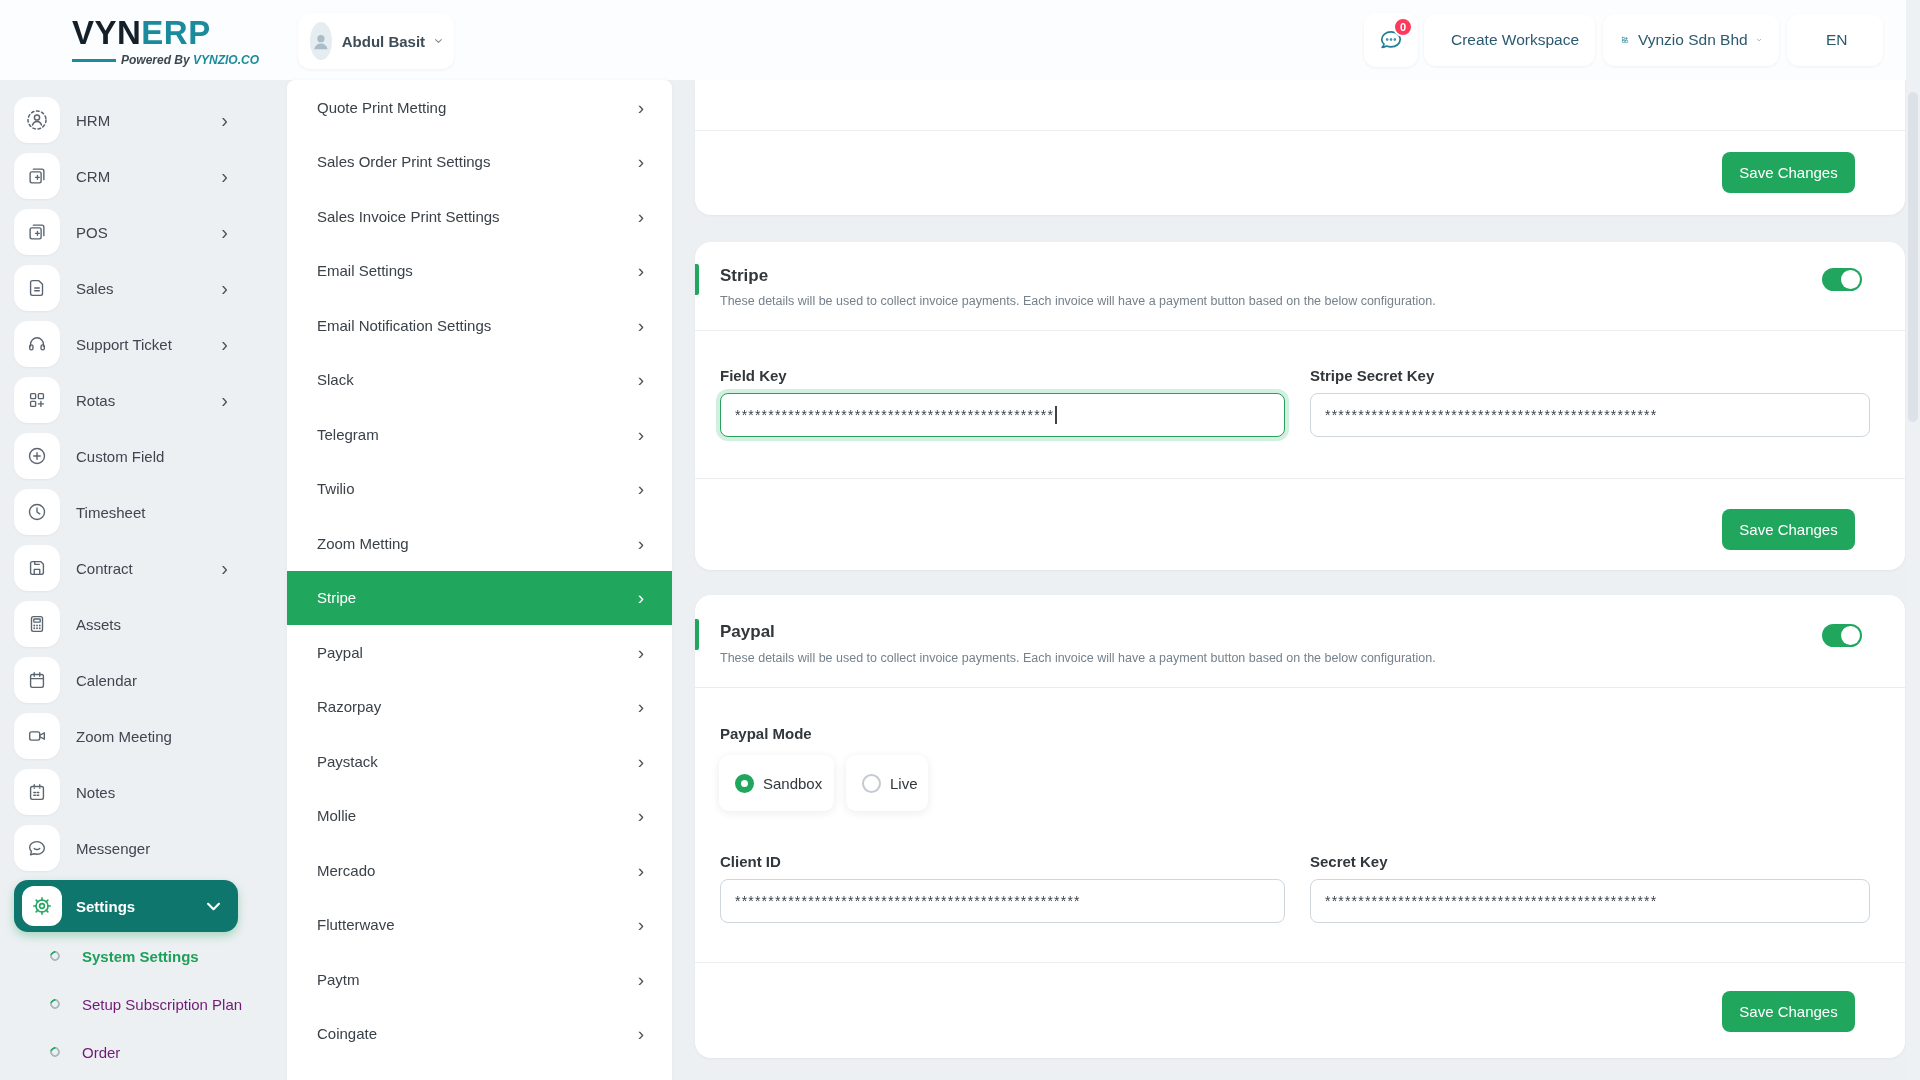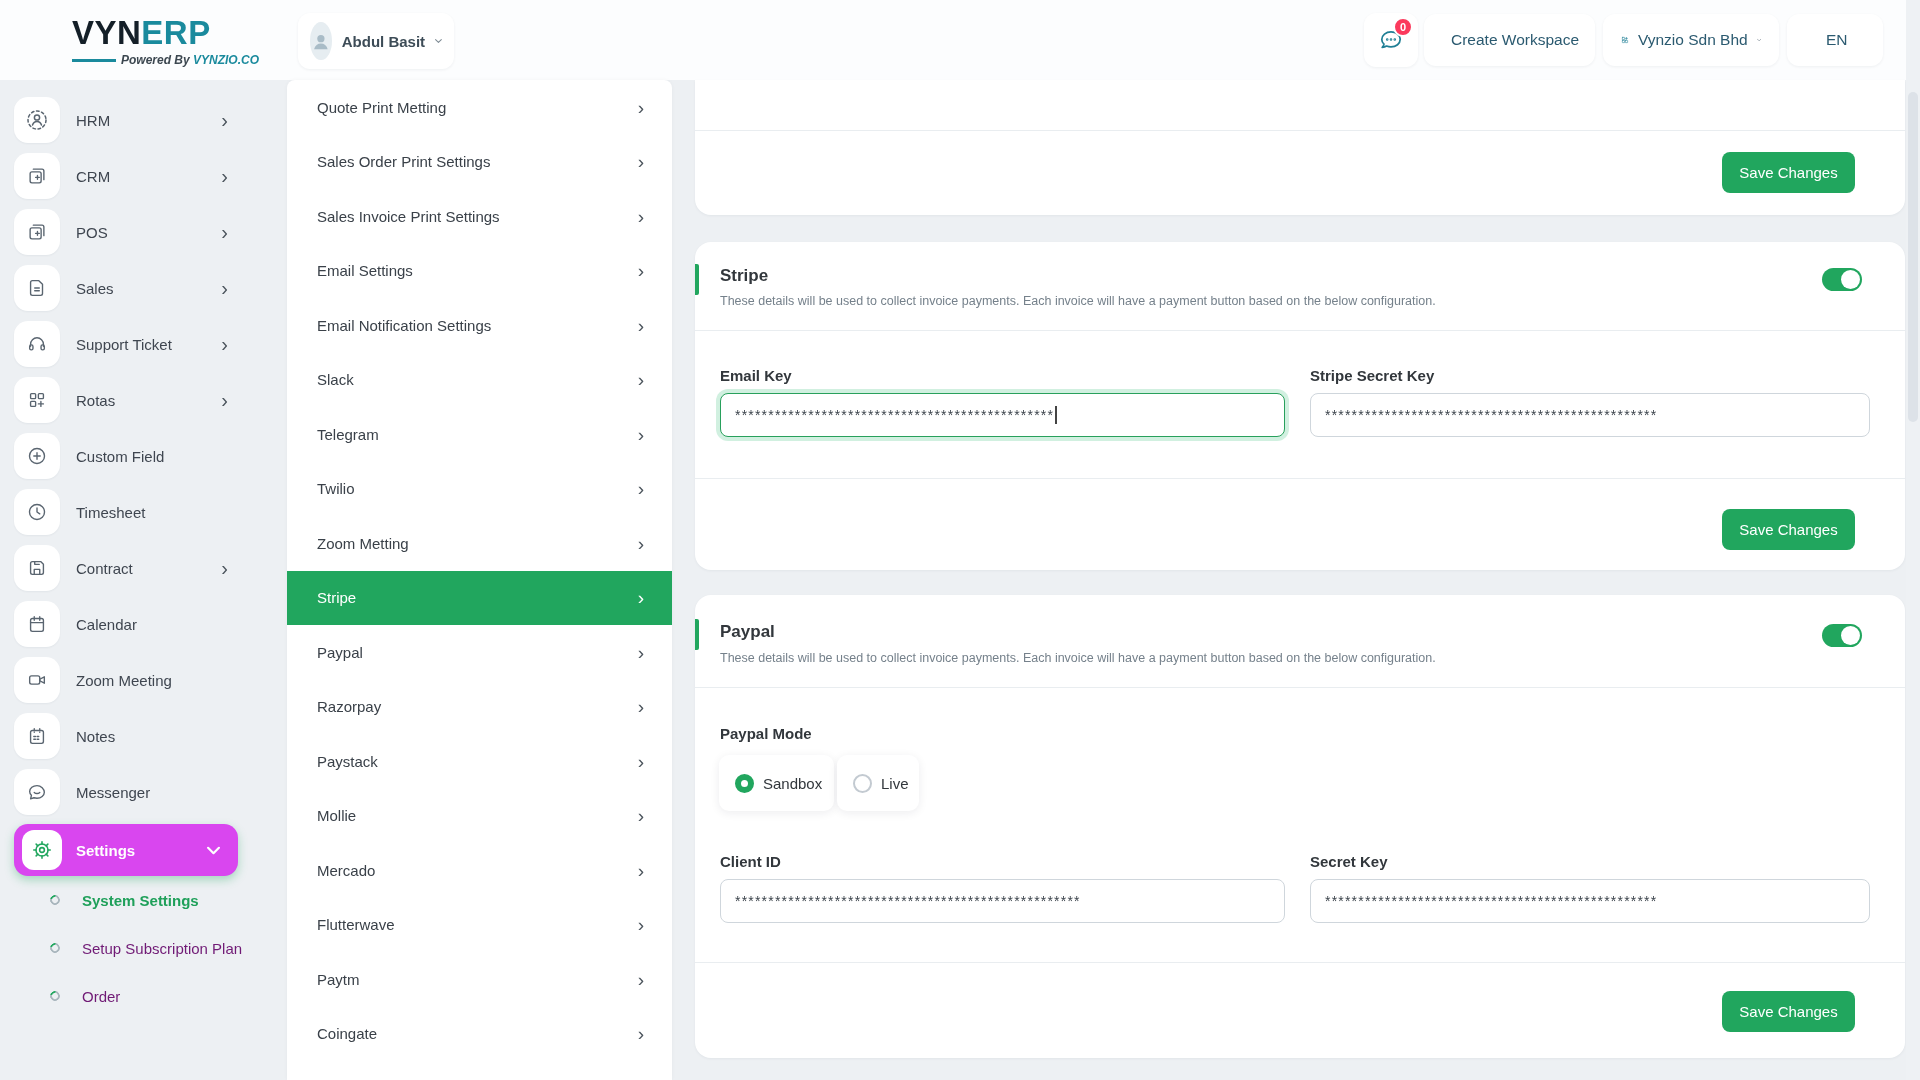--- a/index.html
+++ b/index.html
@@ -34,21 +34,21 @@
   .ws-btn{left:1603px;width:176px;}
   .lang-btn{left:1787px;width:96px;padding:0 14px;gap:16px;}
 
   
   .sidebar{position:absolute;left:0;top:80px;width:250px;height:1000px;padding-top:12px;}
   .sb-row{display:flex;align-items:center;height:56px;padding:0 22px 0 14px;cursor:pointer;}
   .icon-box{width:46px;height:46px;border-radius:14px;background:#fff;box-shadow:0 1px 2px rgba(20,30,50,.05);
             display:flex;align-items:center;justify-content:center;margin-right:16px;flex:0 0 46px;}
   .sb-label{flex:1;font-size:15px;font-weight:500;color:#3f4650;white-space:nowrap;}
   .sb-chev{font-size:20px;color:#4b545c;line-height:1;font-weight:400;}
-  .sb-settings{display:flex;align-items:center;height:52px;margin:4px 12px 0 14px;background:#d946ef;
+  .sb-settings{display:flex;align-items:center;height:52px;margin:4px 12px 0 14px;background:#0f766e;
                border-radius:14px;padding:0 18px 0 8px;box-shadow:0 4px 10px rgba(33,166,94,.35);cursor:pointer;justify-content:flex-end;}
   .sb-settings .icon-box{width:40px;height:40px;border-radius:12px;margin-right:14px;box-shadow:none;flex:0 0 40px;}
   .sb-settings .sb-label{color:#fff;font-weight:700;}
   .sb-sub{display:flex;align-items:center;height:48px;padding-left:32px;cursor:pointer;margin-left:18px;}
   .sb-sub:first-of-type{margin-top:8px;}
   .ring{width:10px;height:10px;border-radius:50%;border:2px solid #a9b6bd;border-top-color:#21a65e;
         transform:rotate(-35deg);margin-right:22px;flex:0 0 10px;}
   .sb-sub-label{font-size:15px;font-weight:500;color:#701a75;white-space:nowrap;}
   .sb-sub.active .sb-sub-label{color:#1fa05a;font-weight:700;}
 
@@ -262,20 +262,30 @@
       <span class="icon-box">
           <svg width="22" height="22" viewBox="0 0 24 24" fill="none" stroke="#5a6570" stroke-width="1.5" stroke-linecap="round" stroke-linejoin="round">
             <path d="M5 7a2 2 0 0 1 2-2h9l3 3v9a2 2 0 0 1-2 2H7a2 2 0 0 1-2-2z"></path>
             <path d="M9 19v-5.5h6V19M9.5 5v3h5"></path>
           </svg>
         </span>
       <span class="sb-label">Contract</span>
       <span class="sb-chev">›</span>
     </div>
 
+    <div class="sb-row">
+      <span class="icon-box">
+          <svg width="22" height="22" viewBox="0 0 24 24" fill="none" stroke="#5a6570" stroke-width="1.5" stroke-linecap="round" stroke-linejoin="round">
+            <rect x="6" y="4" width="12" height="16" rx="2"></rect>
+            <rect x="8.5" y="6.5" width="7" height="3.4" rx=".6"></rect>
+            <path d="M9 13.6h.01M12 13.6h.01M15 13.6h.01M9 16.6h.01M12 16.6h.01M15 16.6h.01" stroke-width="2"></path>
+          </svg>
+        </span>
+      <span class="sb-label">Assets</span>
+    </div>
 
     <div class="sb-row">
       <span class="icon-box">
           <svg width="22" height="22" viewBox="0 0 24 24" fill="none" stroke="#5a6570" stroke-width="1.5" stroke-linecap="round" stroke-linejoin="round">
             <rect x="5" y="6" width="14" height="14" rx="2"></rect>
             <path d="M9 4v4M15 4v4M5 10.5h14"></path>
           </svg>
         </span>
       <span class="sb-label">Calendar</span>
     </div>
@@ -444,21 +454,21 @@
 
   <div class="card card-stripe">
     <div class="accent" style="top:22px;height:31px;"></div>
     <div class="card-title" style="top:24px;">Stripe</div>
     <div class="card-desc" style="top:52px;">These details will be used to collect invoice payments. Each invoice will have a payment button based on the below configuration.</div>
     <div class="toggle" style="top:26px;">
         <span class="knob"></span>
       </div>
     <div class="divider" style="top:88px;"></div>
 
-    <div class="field-label" style="left:25px;top:125px;">Email Key</div>
+    <div class="field-label" style="left:25px;top:125px;">Field Key</div>
     <div class="tinput focused" style="left:25px;top:151px;width:565px;">
       <span>************************************************</span>
         <span class="caret"></span>
     </div>
 
     <div class="field-label" style="left:615px;top:125px;">Stripe Secret Key</div>
     <div class="tinput" style="left:615px;top:151px;width:560px;">
       <span>**************************************************</span>
     </div>
 
@@ -474,21 +484,21 @@
         <span class="knob"></span>
       </div>
     <div class="divider" style="top:92px;"></div>
 
     <div class="field-label" style="left:25px;top:130px;">Paypal Mode</div>
 
     <div class="radio-box" style="left:24px;top:160px;width:115px;">
       <span class="radio on"></span>
       <span class="radio-lbl">Sandbox</span>
     </div>
-    <div class="radio-box" style="left:142px;top:160px;width:82px;">
+    <div class="radio-box" style="left:151px;top:160px;width:82px;">
       <span class="radio off"></span>
       <span class="radio-lbl">Live</span>
     </div>
 
     <div class="field-label" style="left:25px;top:258px;">Client ID</div>
     <div class="tinput" style="left:25px;top:284px;width:565px;">
       <span>****************************************************</span>
     </div>
 
     <div class="field-label" style="left:615px;top:258px;">Secret Key</div>

